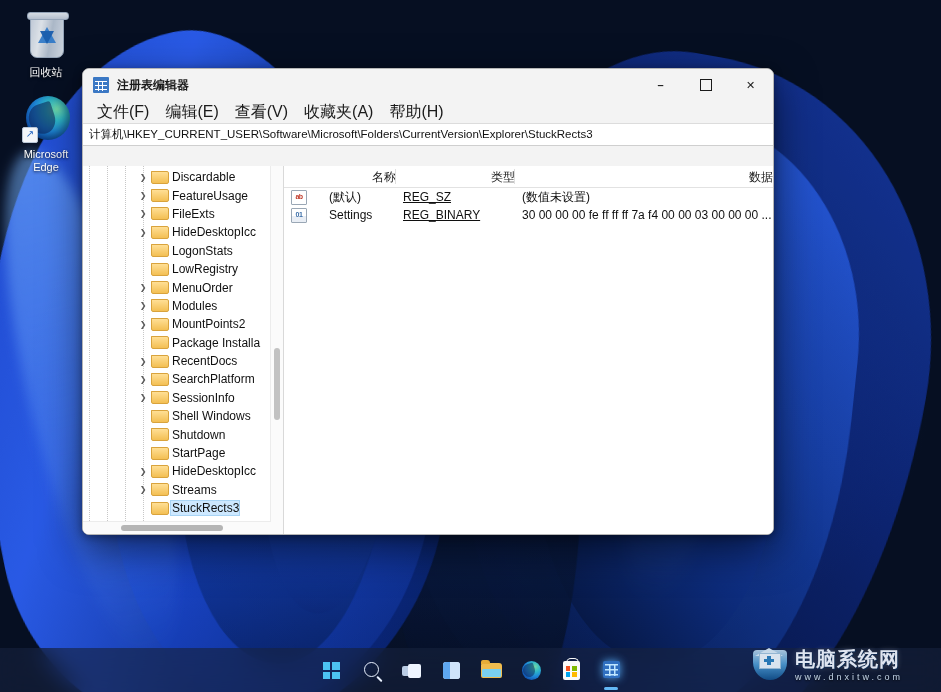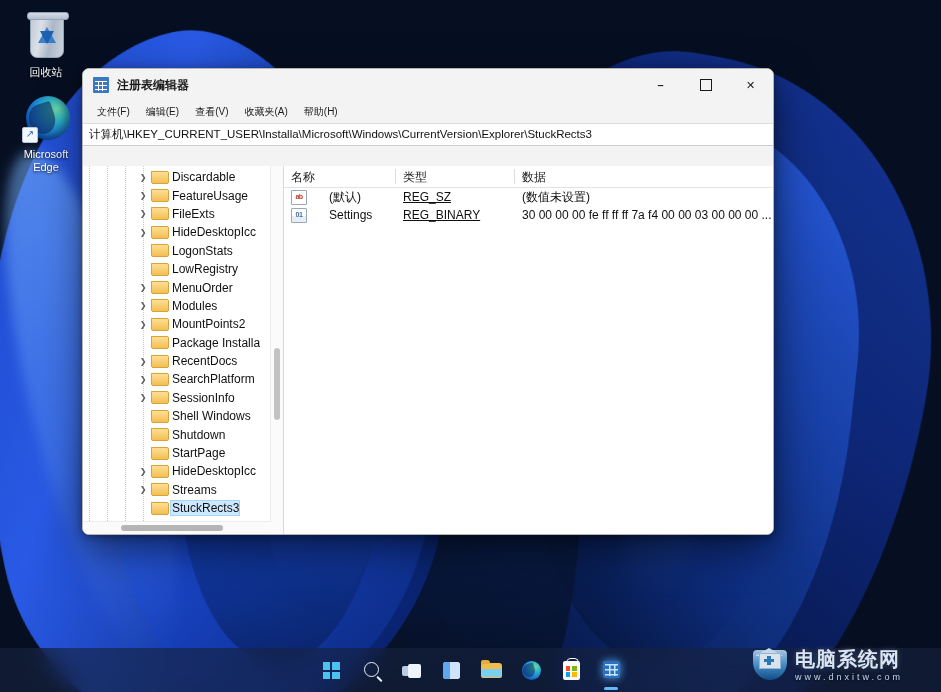--- a/index.html
+++ b/index.html
@@ -97,21 +97,21 @@
       linear-gradient(#fff 0 0) 0 4px/100% 1px no-repeat,
       linear-gradient(#fff 0 0) 0 8px/100% 1px no-repeat,
       linear-gradient(#fff 0 0) 3px 0/1px 100% no-repeat,
       linear-gradient(#fff 0 0) 7px 0/1px 100% no-repeat;}
   .titlebar .t-text{font-size:12px;color:#1a1a1a;}
   .wctrls{position:absolute;right:0;top:0;height:32px;display:flex;}
   .wbtn{width:45px;height:32px;display:flex;align-items:center;justify-content:center;
     font-size:11px;color:#1a1a1a;cursor:default;}
 
   .menubar{height:22px;display:flex;align-items:center;padding-left:6px;background:#f3f3f3;}
-  .menu-item{font-size:10px;color:#1b1b1b;padding:2px 8px;cursor:default;}
+  .menu-item{font-size:16px;color:#1b1b1b;padding:2px 8px;cursor:default;}
 
   .addrbar{height:21px;background:#fff;border-top:1px solid #dcdcdc;border-bottom:1px solid #cfcfcf;
     display:flex;align-items:center;padding-left:6px;font-size:11.5px;color:#111;white-space:nowrap;overflow:hidden;}
 
   .panes{position:absolute;left:0;right:0;top:97px;bottom:0;display:flex;background:#fff;}
   .tree-pane{width:200px;position:relative;background:#fff;border-right:1px solid #d9d9d9;overflow:hidden;}
   .tree-scroll{position:absolute;left:0;top:0;right:0;bottom:12px;overflow:hidden;}
   .tree-inner{position:relative;padding-top:2px;}
 
   .tnode{height:18.4px;display:flex;align-items:center;position:relative;font-size:12px;color:#101010;white-space:nowrap;}
@@ -133,21 +133,21 @@
     background-size:1px 2px;opacity:.55;}
 
   .vscroll{position:absolute;right:0;top:0;bottom:12px;width:12px;background:#fbfbfb;border-left:1px solid #ececec;}
   .vthumb{position:absolute;left:3px;width:6px;background:#c2c2c2;border-radius:3px;top:182px;height:72px;}
   .hscroll{position:absolute;left:0;right:12px;bottom:0;height:12px;background:#fbfbfb;border-top:1px solid #ececec;}
   .hthumb{position:absolute;top:3px;left:38px;width:102px;height:6px;background:#b5b5b5;border-radius:3px;}
   .hcorner{position:absolute;right:0;bottom:0;width:12px;height:12px;background:#fbfbfb;}
 
   .list-pane{flex:1;position:relative;background:#fff;overflow:hidden;}
   .lheader{height:21px;display:flex;font-size:12px;color:#1a1a1a;background:#fff;border-bottom:1px solid #e2e2e2;}
-  .lcol{padding:3px 0 0 7px;position:relative;}
+  .lcol{padding:3px 0 0 7px;position:relative;text-align:right;}
   .lcol:after{content:"";position:absolute;right:0;top:3px;bottom:3px;width:1px;background:#dedede;}
   .lcol.c1{width:105px;}
   .lcol.c2{width:112px;}
   .lcol.c3{flex:1;}
   .lcol.c3:after{display:none;}
   .lrow{height:18px;display:flex;align-items:center;font-size:12px;color:#101010;}
   .lcell{padding-left:7px;white-space:nowrap;overflow:hidden;}
   .lcell.c1{width:105px;display:flex;align-items:center;gap:22px;}
   .lcell.c2{width:112px;text-decoration:underline;}
   .lcell.c3{flex:1;}
@@ -280,21 +280,21 @@
 
   <div class="menubar">
     <div class="menu-item">文件(F)</div>
     <div class="menu-item">编辑(E)</div>
     <div class="menu-item">查看(V)</div>
     <div class="menu-item">收藏夹(A)</div>
     <div class="menu-item">帮助(H)</div>
   </div>
 
   <div class="addrbar">
-    <span>计算机\HKEY_CURRENT_USER\Installa\Microsoft\Windows\CurrentVersion\Explorer\StuckRects3</span>
+    <span>计算机\HKEY_CURRENT_USER\Software\Microsoft\Folders\CurrentVersion\Explorer\StuckRects3</span>
   </div>
 
   <div class="panes">
 
     <div class="tree-pane">
       <div class="tree-scroll">
         <div class="rail" style="left:6px;"></div>
         <div class="rail" style="left:24px;"></div>
         <div class="rail" style="left:42px;"></div>
         <div class="rail" style="left:60px;"></div>

